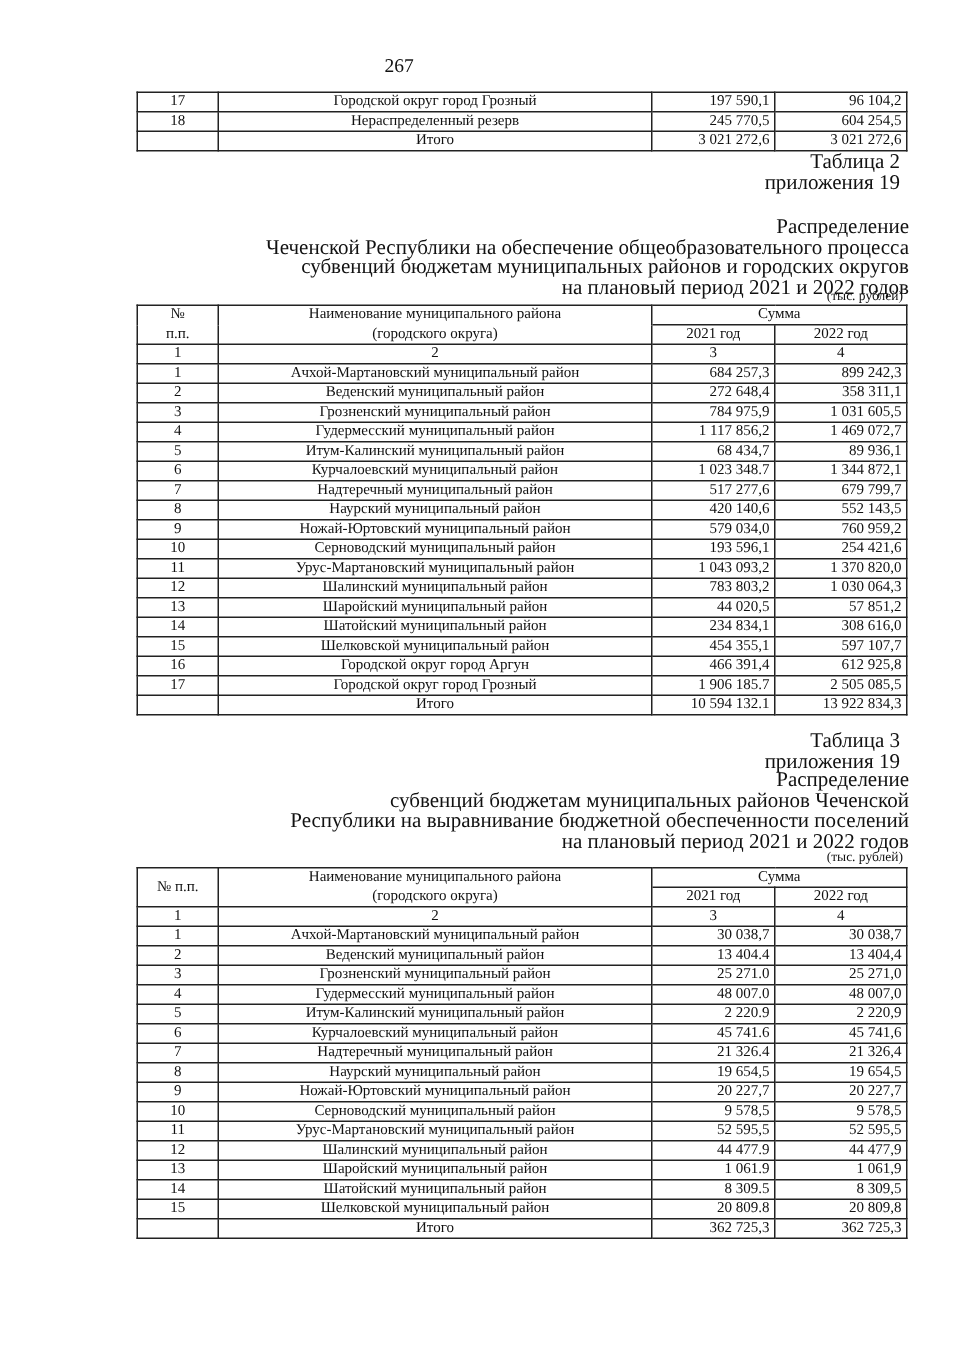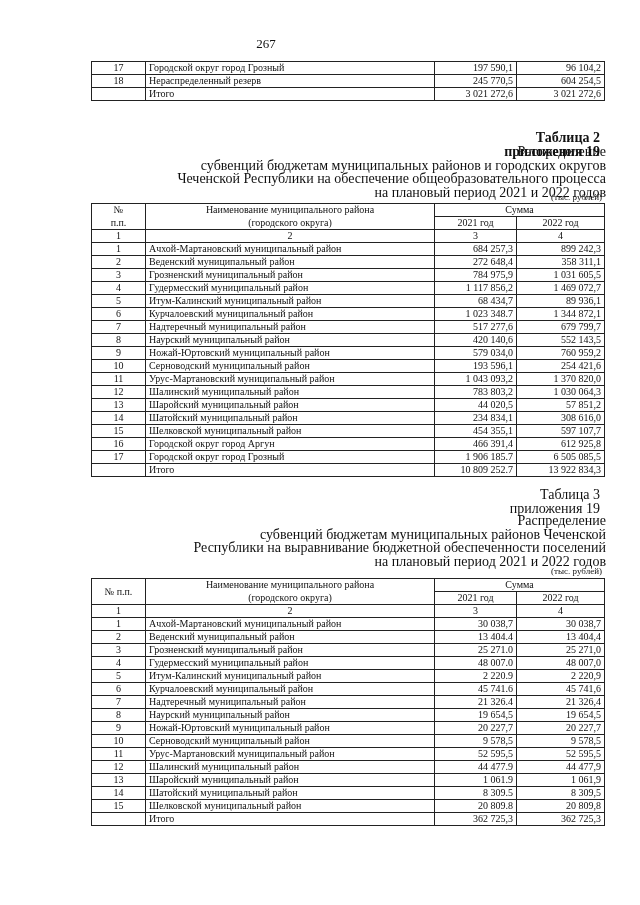--- a/index.html
+++ b/index.html
@@ -3,21 +3,21 @@
 <meta charset="utf-8">
 <style>
   * { box-sizing: border-box; margin: 0; padding: 0; }
   html, body { width: 640px; height: 905px; background: #ffffff; overflow: hidden; }
   body { position: relative; font-family: "Liberation Serif", "DejaVu Serif", serif; color: #111; }
   .page-num { position: absolute; top: 36px; left: 0; width: 532px; text-align: center; font-size: 13px; }
   table { position: absolute; border-collapse: collapse; table-layout: fixed; font-size: 10px; line-height: 1; }
   td { border: 1px solid #222; padding: 0 3px; height: 13px; white-space: nowrap; overflow: hidden; }
   td.c { text-align: center; }
   td.r { text-align: right; }
-  td.l { text-align: left; font-family: Liberation Serif, serif; }
+  td.l { text-align: center; font-family: Liberation Serif, serif; }
   .t-head { position: absolute; right: 40px; text-align: right; font-size: 14px; line-height: 14px; }
   .title { position: absolute; left: 80px; width: 526px; text-align: right; font-size: 14px; line-height: 13.5px; }
   .unit { position: absolute; right: 38px; font-size: 9px; margin-left: 36px; }
 </style>
 </head>
 <body>
 
 <div class="page-num">267</div>
 
 <table id="carry" style="left:91px; top:61px; width:513px;">
@@ -42,28 +42,28 @@
       </tr>
       <tr>
         <td class="c"></td>
         <td class="l">Итого</td>
         <td class="r">3 021 272,6</td>
         <td class="r">3 021 272,6</td>
       </tr>
     </tbody>
 </table>
 
-<div class="t-head" style="top:131px;font-weight:bold;">
+<div class="t-head" style="top:102px;">
   <div>Таблица 2</div>
   <div>приложения 19</div>
 </div>
 <div class="title" style="top:145px;">
   <div>Распределение</div>
+  <div>Чеченской Республики на обеспечение общеобразовательного процесса</div>
   <div>субвенций бюджетам муниципальных районов и городских округов</div>
-  <div>Чеченской Республики на обеспечение общеобразовательного процесса</div>
   <div>на плановый период 2021 и 2022 годов</div>
 </div>
 <div class="unit" style="top:192px;">(тыс. рублей)</div>
 
 <table style="left:91px; top:203px; width:513px;">
   <colgroup>
       <col style="width:54px">
       <col style="width:289px">
       <col style="width:82px">
       <col style="width:88px">
@@ -181,26 +181,26 @@
       <tr>
         <td class="c">16</td>
         <td class="l">Городской округ город Аргун</td>
         <td class="r">466 391,4</td>
         <td class="r">612 925,8</td>
       </tr>
       <tr>
         <td class="c">17</td>
         <td class="l">Городской округ город Грозный</td>
         <td class="r">1 906 185.7</td>
-        <td class="r">6 505 085,5</td>
+        <td class="r">2 505 085,5</td>
       </tr>
       <tr>
         <td class="c"></td>
         <td class="l">Итого</td>
-        <td class="r">10 809 252.7</td>
+        <td class="r">10 594 132.1</td>
         <td class="r">13 922 834,3</td>
       </tr>
     </tbody>
 </table>
 
 <div class="t-head" style="top:488px;">
   <div>Таблица 3</div>
   <div>приложения 19</div>
 </div>
 <div class="title" style="top:514px;">

